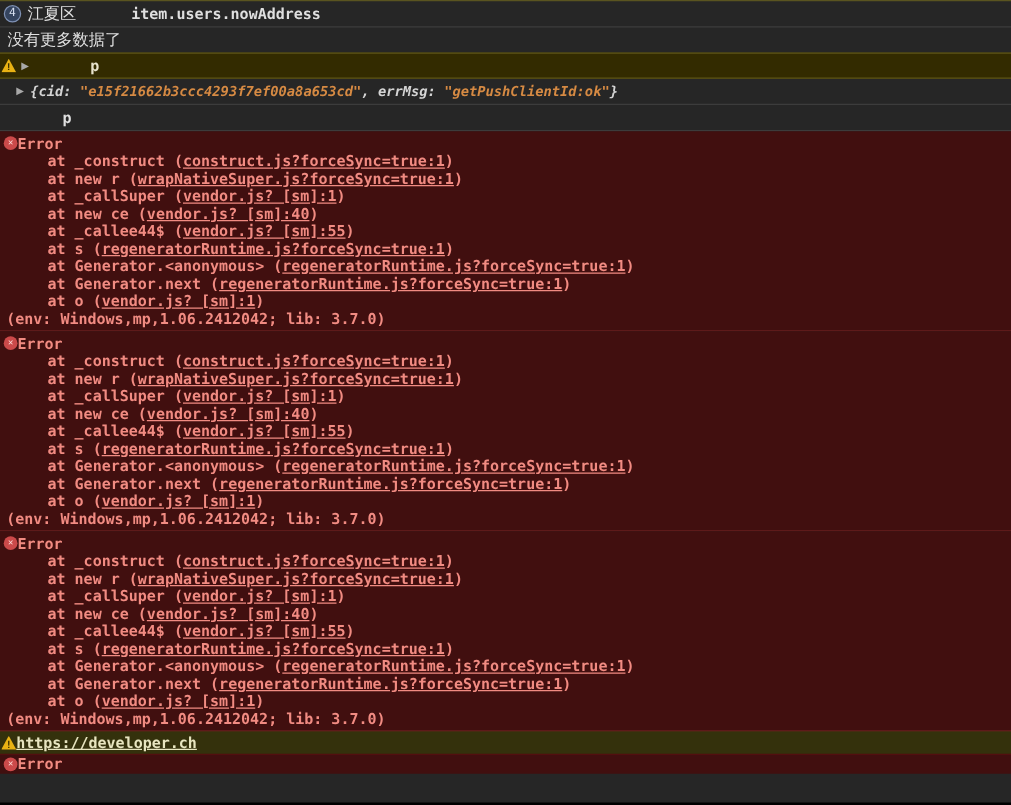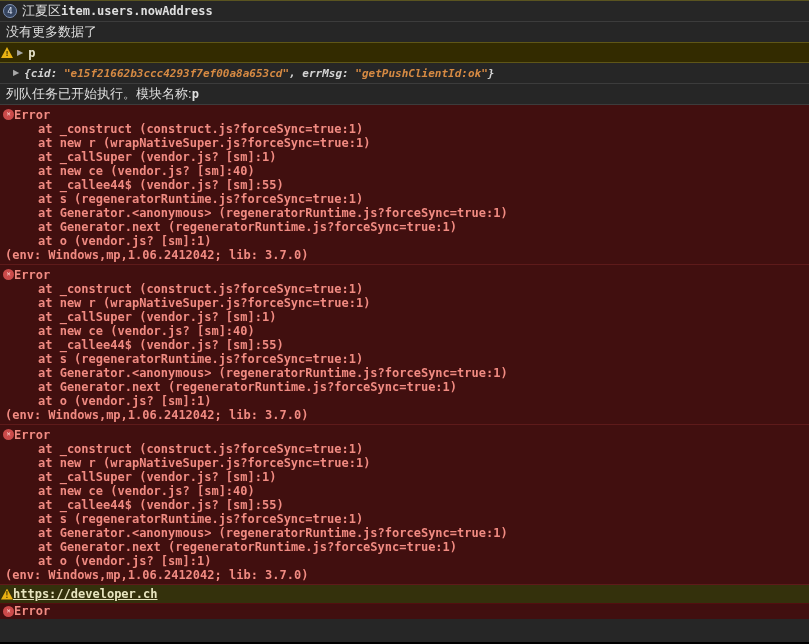--- a/index.html
+++ b/index.html
@@ -11,21 +11,21 @@
     width:809px; height:642px; background:#262626; overflow:hidden;
     border-top:1px solid #5a5420; box-sizing:border-box;
   }
   
   .row {
     display:flex; align-items:center; box-sizing:border-box;
     height:21px; padding-left:6px;
     border-bottom:1px solid #3c3c3c;
     font-size:13px; color:#dfdfdf; white-space:nowrap; overflow:hidden;
   }
-  .seg-mono { font-family:"DejaVu Sans Mono", monospace; font-weight:bold; font-size:12px; }
+  .seg-mono { font-family:"DejaVu Sans Mono", monospace; font-weight:bold; font-size:12px;margin-left:44px; }
   .badge {
     flex:0 0 auto; width:14px; height:14px; margin:0 5px 0 -3px; box-sizing:border-box;
     border-radius:50%; background:#35445f; border:1px solid #7e90b3;
     color:#d7dff0; font-size:9px; line-height:12px; text-align:center;
     font-family:"DejaVu Sans Mono", monospace;
   }
   
   .row.warn {
     background:#332b00; color:#e8e4cd; padding-left:1px;
     border-top:1px solid #5f5617; border-bottom:1px solid #5f5617; margin-top:-1px;
@@ -56,21 +56,21 @@
   }
   .err-line { height:14px; line-height:14px; }
   .err-title { padding-left:9px; }
   .err-stack { padding-left:33px; }
   .err-icon {
     position:absolute; left:3px; top:4px; width:11px; height:11px;
     border-radius:50%; background:#cc4a4a;
     color:#ffd9d5; font-size:7px; line-height:11px; text-align:center; font-weight:bold;
   }
   .err-icon.inrow { position:absolute; left:3px; top:2px; }
-  .stack-link { color:#f18b82; cursor:pointer; }
+  .stack-link { color:#f18b82; text-decoration:underline; cursor:pointer; }
   
   .row.dep {
     height:20px; background:#34310c; color:#e8e5c0; padding-left:1px;
     border-top:1px solid #6d6d1c; border-bottom:1px solid #520f0f; margin-top:-1px;
     font-family:"DejaVu Sans Mono", monospace; font-weight:bold; font-size:12px;
   }
   .dep-text { margin-left:3px; }
   .dep-link { color:#e8e5c0; text-decoration:underline; cursor:pointer; }
   
   .row.errtail {
@@ -95,21 +95,20 @@
     <div class="row warn">
       <span class="warn-icon">!</span>
       <span class="tri">▶</span>
       <span class="seg-mono">p</span>
     </div>
     <div class="row obj">
       <span class="tri">▶</span>
       <span class="obj-preview"><span class="obj-key">{cid: </span><span class="obj-str">"e15f21662b3ccc4293f7ef00a8a653cd"</span><span class="obj-key">, errMsg: </span><span class="obj-str">"getPushClientId:ok"</span><span class="obj-key">}</span></span>
     </div>
     <div class="row log">
-      <span class="seg">列队任务已开始执行。模块名称:</span>
       <span class="seg-mono">p</span>
     </div>
     <div class="error-block">
       <span class="err-icon">✕</span>
       <div class="err-line err-title">Error</div>
       <div class="err-line err-stack"><span>at _construct (</span><span class="stack-link">construct.js?forceSync=true:1</span><span>)</span></div>
       <div class="err-line err-stack"><span>at new r (</span><span class="stack-link">wrapNativeSuper.js?forceSync=true:1</span><span>)</span></div>
       <div class="err-line err-stack"><span>at _callSuper (</span><span class="stack-link">vendor.js? [sm]:1</span><span>)</span></div>
       <div class="err-line err-stack"><span>at new ce (</span><span class="stack-link">vendor.js? [sm]:40</span><span>)</span></div>
       <div class="err-line err-stack"><span>at _callee44$ (</span><span class="stack-link">vendor.js? [sm]:55</span><span>)</span></div>

